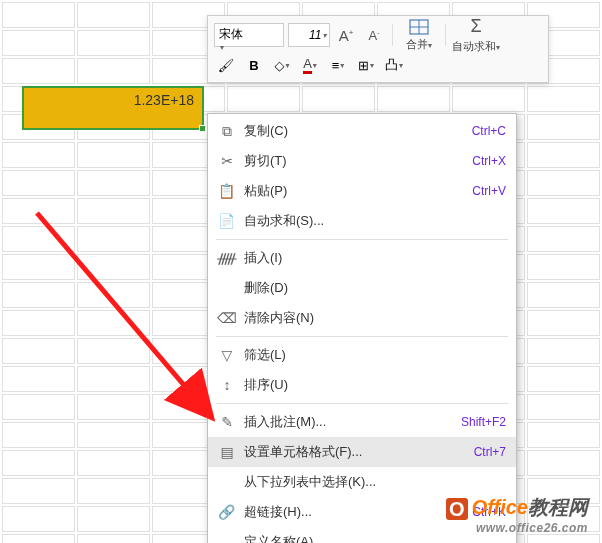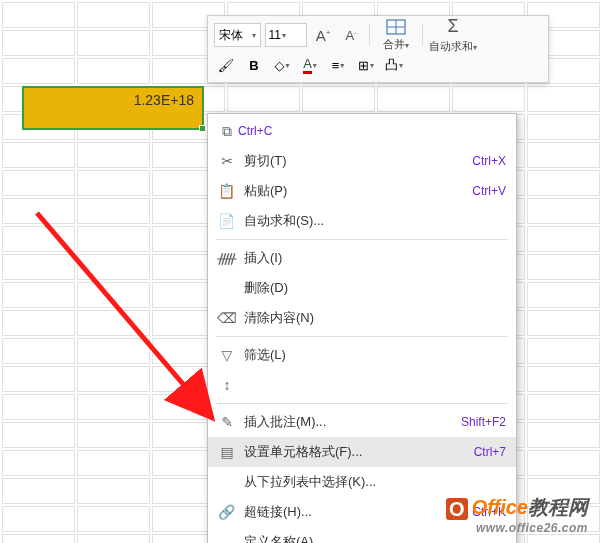--- a/index.html
+++ b/index.html
@@ -43,22 +43,22 @@
     .mini-toolbar {
       position: absolute;
       left: 207px; top: 15px;
       width: 342px; height: 68px;
       background: #f9f9f9;
       border: 1px solid #ccc;
       box-shadow: 0 2px 6px rgba(0,0,0,0.15);
       padding: 4px 6px;
     }
     .tb-row { display: flex; align-items: center; gap: 4px; height: 30px; }
-    .tb-font { width: 47px; height: 24px; border: 1px solid #ccc; font-size: 12px; padding: 2px 4px; background: #fff; display: flex; align-items: center; justify-content: space-between; }
-    .tb-size { width: 40px; height: 24px; border: 1px solid #ccc; font-size: 12px; padding: 2px 20px; background: #fff; display: flex; align-items: center; justify-content: flex-end; }
+    .tb-font { width: 70px; height: 24px; border: 1px solid #ccc; font-size: 12px; padding: 2px 4px; background: #fff; display: flex; align-items: flex-start; justify-content: space-between; flex-direction: column; }
+    .tb-size { width: 40px; height: 24px; border: 1px solid #ccc; font-size: 12px; padding: 2px 20px; background: #fff; display: flex; align-items: center; justify-content: space-between; font-style: italic; }
     .tb-btn { width: 24px; height: 24px; display: flex; align-items: center; justify-content: center; cursor: pointer; border: 1px solid transparent; }
     .tb-sep { width: 1px; height: 22px; background: #ddd; margin: 0 2px; }
     .tb-big { display: flex; flex-direction: column; align-items: center; justify-content: center; min-width: 40px; cursor: pointer; font-size: 11px; color: #444; gap: 2px; }
     .tb-big .tri { font-size: 8px; color: #666; }
     .drop-tri { font-size: 8px; color: #666; margin-left: 1px; }
 
     .context-menu {
       position: absolute;
       left: 207px; top: 113px;
       width: 310px;
@@ -371,20 +371,21 @@
     <div class="tb-btn">
         <span>凸</span>
         <span class="drop-tri">▾</span>
       </div>
   </div>
 </div>
 
 <div class="context-menu">
   <div class="menu-item">
     <span class="menu-icon">⧉</span>
+    <span class="menu-label">复制(C)</span>
     <span class="menu-shortcut">Ctrl+C</span>
   </div>
   <div class="menu-item">
     <span class="menu-icon">✂</span>
     <span class="menu-label">剪切(T)</span>
     <span class="menu-shortcut">Ctrl+X</span>
   </div>
   <div class="menu-item">
     <span class="menu-icon">📋</span>
     <span class="menu-label">粘贴(P)</span>
@@ -408,20 +409,21 @@
     <span class="menu-icon">⌫</span>
     <span class="menu-label">清除内容(N)</span>
   </div>
   <div class="menu-sep"></div>
   <div class="menu-item">
     <span class="menu-icon">▽</span>
     <span class="menu-label">筛选(L)</span>
   </div>
   <div class="menu-item">
     <span class="menu-icon">↕</span>
+    <span class="menu-label">排序(U)</span>
   </div>
   <div class="menu-sep"></div>
   <div class="menu-item">
     <span class="menu-icon">✎</span>
     <span class="menu-label">插入批注(M)...</span>
     <span class="menu-shortcut">Shift+F2</span>
   </div>
   <div class="menu-item highlighted">
     <span class="menu-icon">▤</span>
     <span class="menu-label">设置单元格格式(F)...</span>

